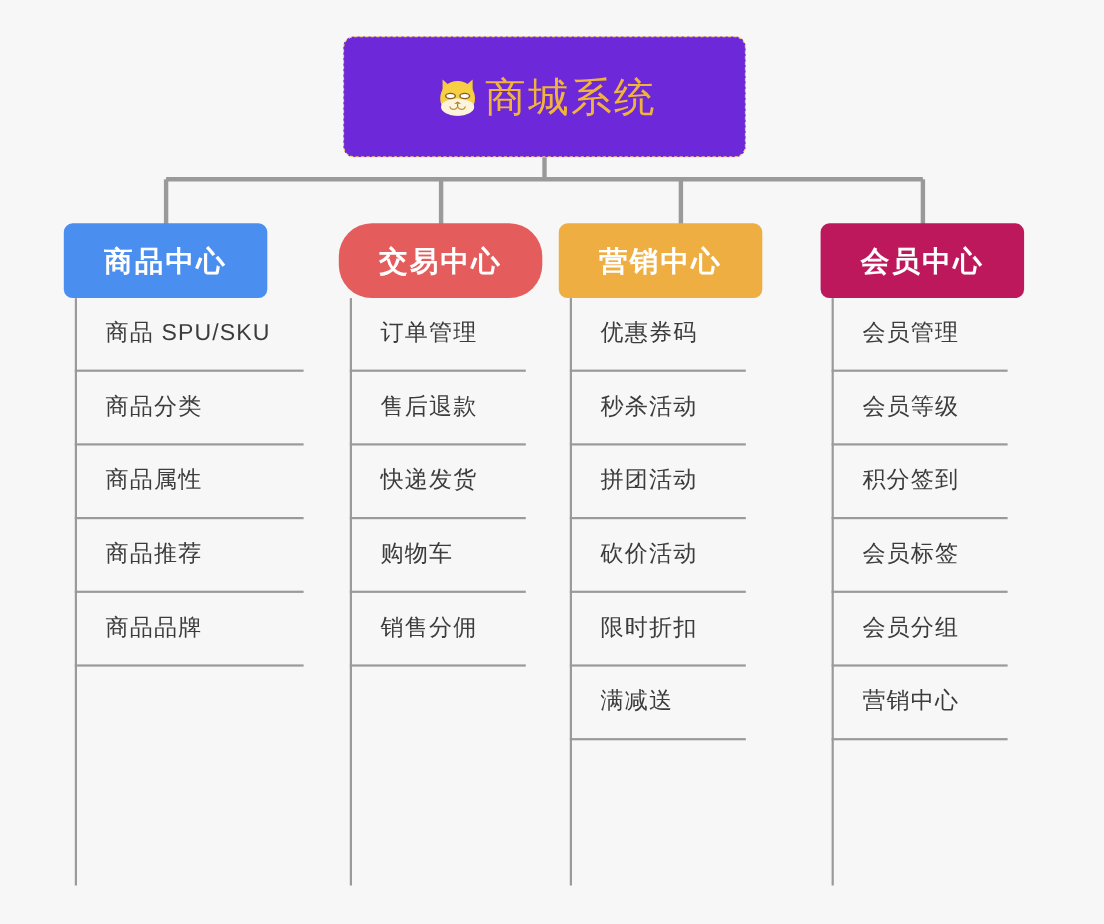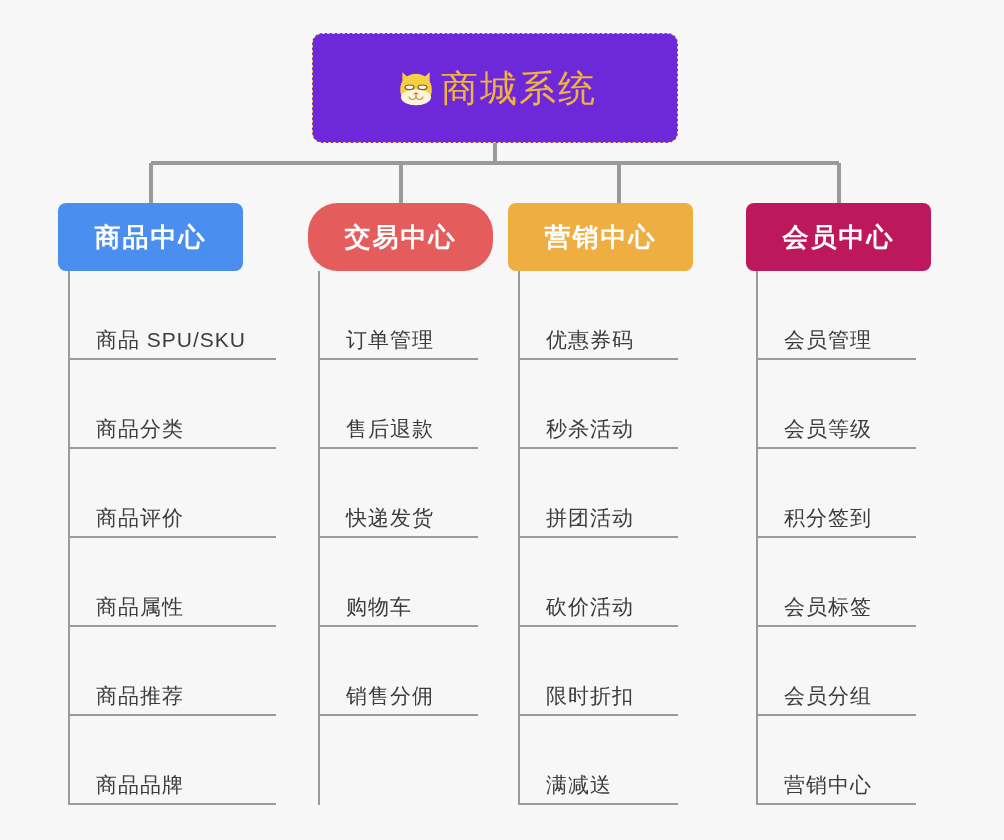--- a/index.html
+++ b/index.html
@@ -88,23 +88,23 @@
   }
   .trunk {
     position: absolute;
     left: 10px;
     top: 0;
     width: 2px;
     background: #9a9a9a;
   }
   .leaf {
     position: relative;
-    height: 89px;
+    height: 67px;
     display: flex;
-    align-items: flex-end;
+    align-items: center;
     padding-left: 38px;
   }
   .leaf-label {
     font-size: 21px;
     color: #3c3c3c;
     white-space: nowrap;
     padding-bottom: 6px;
     letter-spacing: 1px;
   }
   .leaf-rule {
@@ -177,24 +177,20 @@
         <div class="trunk" style="height:534px;"></div>
         <div class="leaf">
           <span class="leaf-label">商品 SPU/SKU</span>
           <span class="leaf-rule"></span>
         </div>
         <div class="leaf">
           <span class="leaf-label">商品分类</span>
           <span class="leaf-rule"></span>
         </div>
         <div class="leaf">
-          <span class="leaf-label">商品评价</span>
-          <span class="leaf-rule"></span>
-        </div>
-        <div class="leaf">
           <span class="leaf-label">商品属性</span>
           <span class="leaf-rule"></span>
         </div>
         <div class="leaf">
           <span class="leaf-label">商品推荐</span>
           <span class="leaf-rule"></span>
         </div>
         <div class="leaf">
           <span class="leaf-label">商品品牌</span>
           <span class="leaf-rule"></span>

